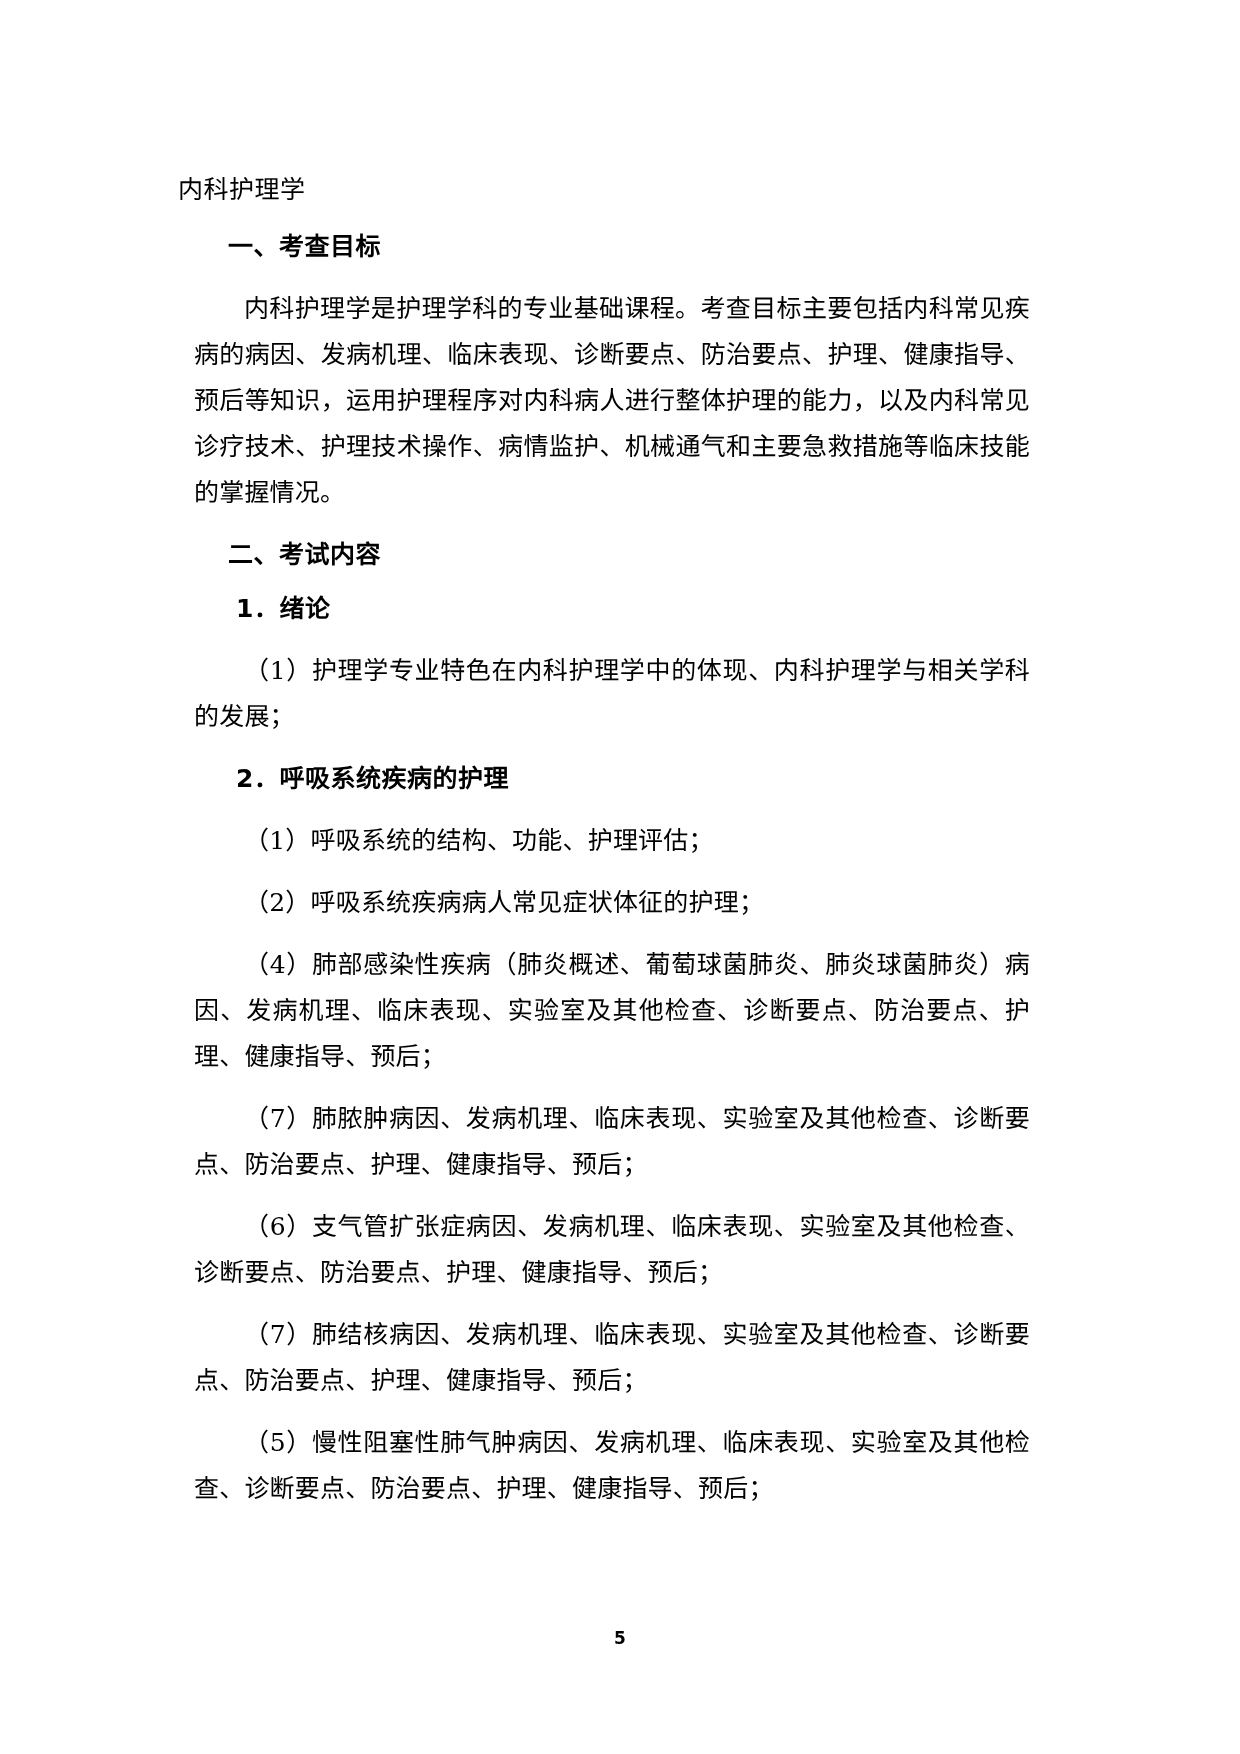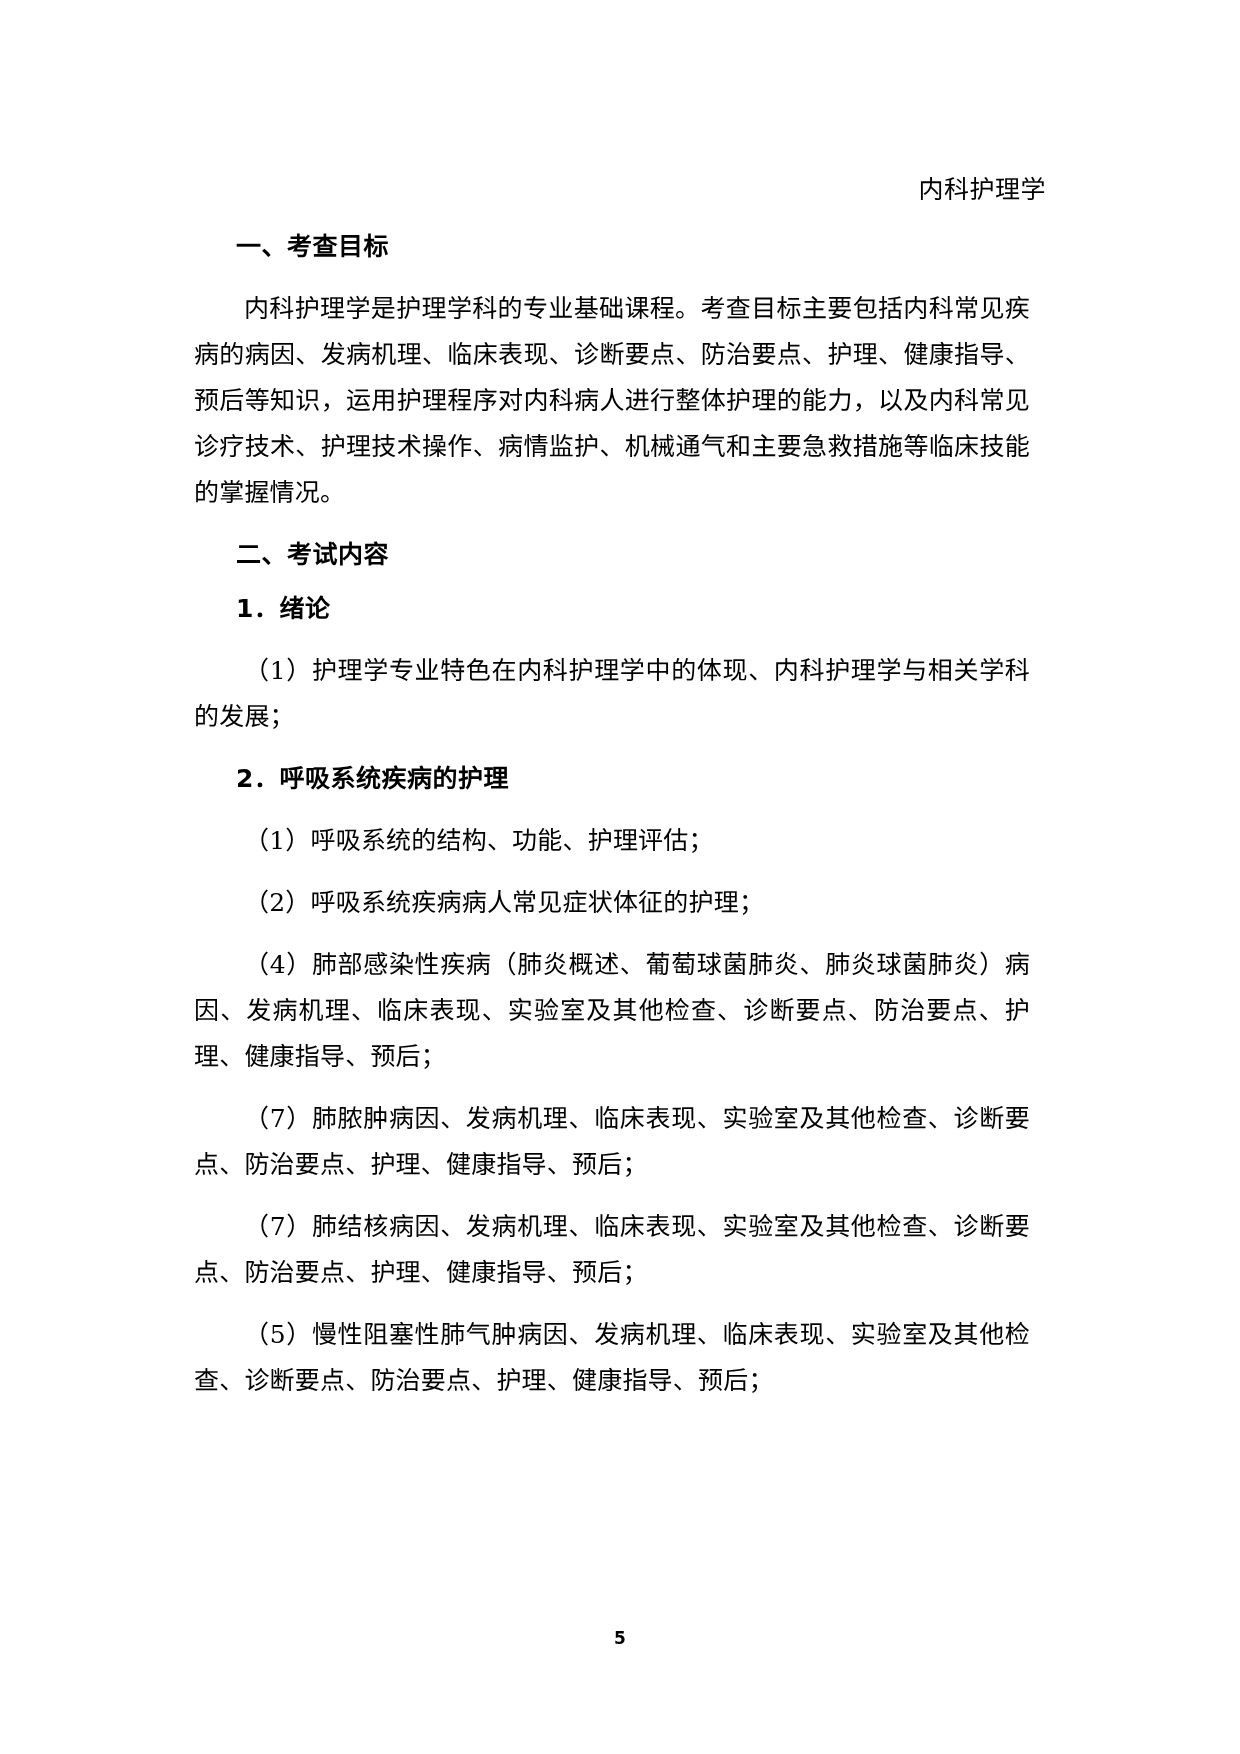--- a/index.html
+++ b/index.html
@@ -24,35 +24,35 @@
 
   .content {
     position: absolute;
     left: 178px;
     top: 168px;
     width: 868px;
   }
 
   
   .doc-title {
-    text-align: right;
+    text-align: left;
     font-size: 25px;
     line-height: 44px;
     font-weight: 400;
     letter-spacing: 0.5px;
     margin: 0 0 12px 0;
     font-family: "DejaVu Serif", "Liberation Serif", serif;
   }
 
   
   .h1 {
     font-size: 25px;
     line-height: 46px;
     font-weight: 700;
-    margin: 8px;
+    margin: 0;
     text-indent: 2em;
     letter-spacing: 0.5px;
     font-family: "DejaVu Sans", "Liberation Sans", sans-serif;
   }
 
   
   .h2 {
     font-size: 25px;
     line-height: 46px;
     font-weight: 700;
@@ -117,20 +117,21 @@
 
     <p class="para">（1）呼吸系统的结构、功能、护理评估；</p>
 
     <p class="para">（2）呼吸系统疾病病人常见症状体征的护理；</p>
 
 
     <p class="para">（4）肺部感染性疾病（肺炎概述、葡萄球菌肺炎、肺炎球菌肺炎）病因、发病机理、临床表现、实验室及其他检查、诊断要点、防治要点、护理、健康指导、预后；</p>
 
     <p class="para">（7）肺脓肿病因、发病机理、临床表现、实验室及其他检查、诊断要点、防治要点、护理、健康指导、预后；</p>
 
+    <p class="para">（6）支气管扩张症病因、发病机理、临床表现、实验室及其他检查、 诊断要点、防治要点、护理、健康指导、预后；</p>
 
     <p class="para">（7）肺结核病因、发病机理、临床表现、实验室及其他检查、诊断要点、防治要点、护理、健康指导、预后；</p>
 
     <p class="para">（5）慢性阻塞性肺气肿病因、发病机理、临床表现、实验室及其他检查、诊断要点、防治要点、护理、健康指导、预后；</p>
 
   </div>
 
   <div class="page-number">5</div>
 
 </div>

